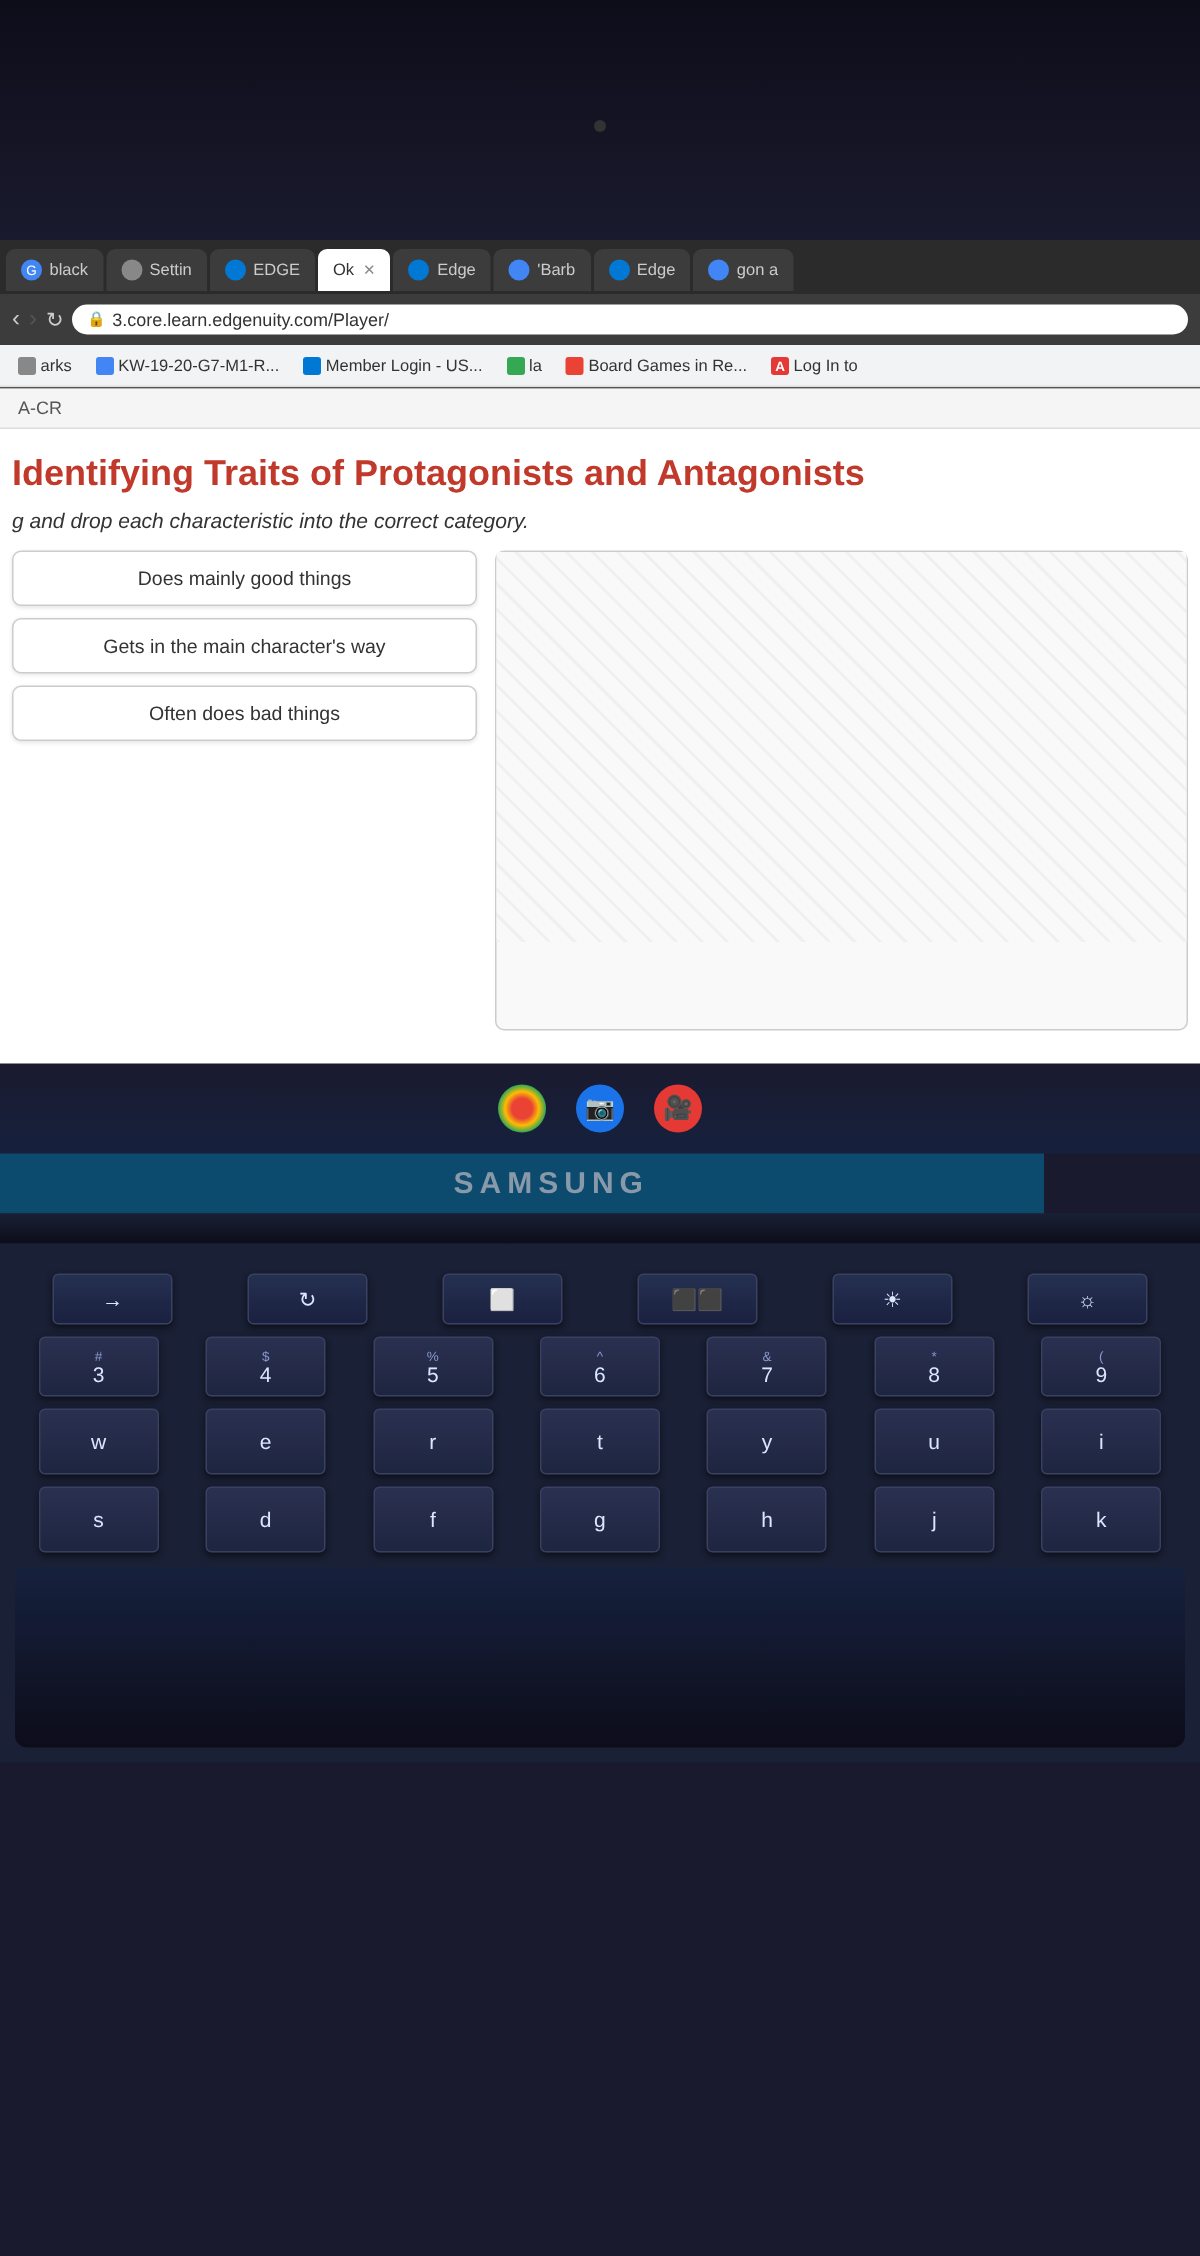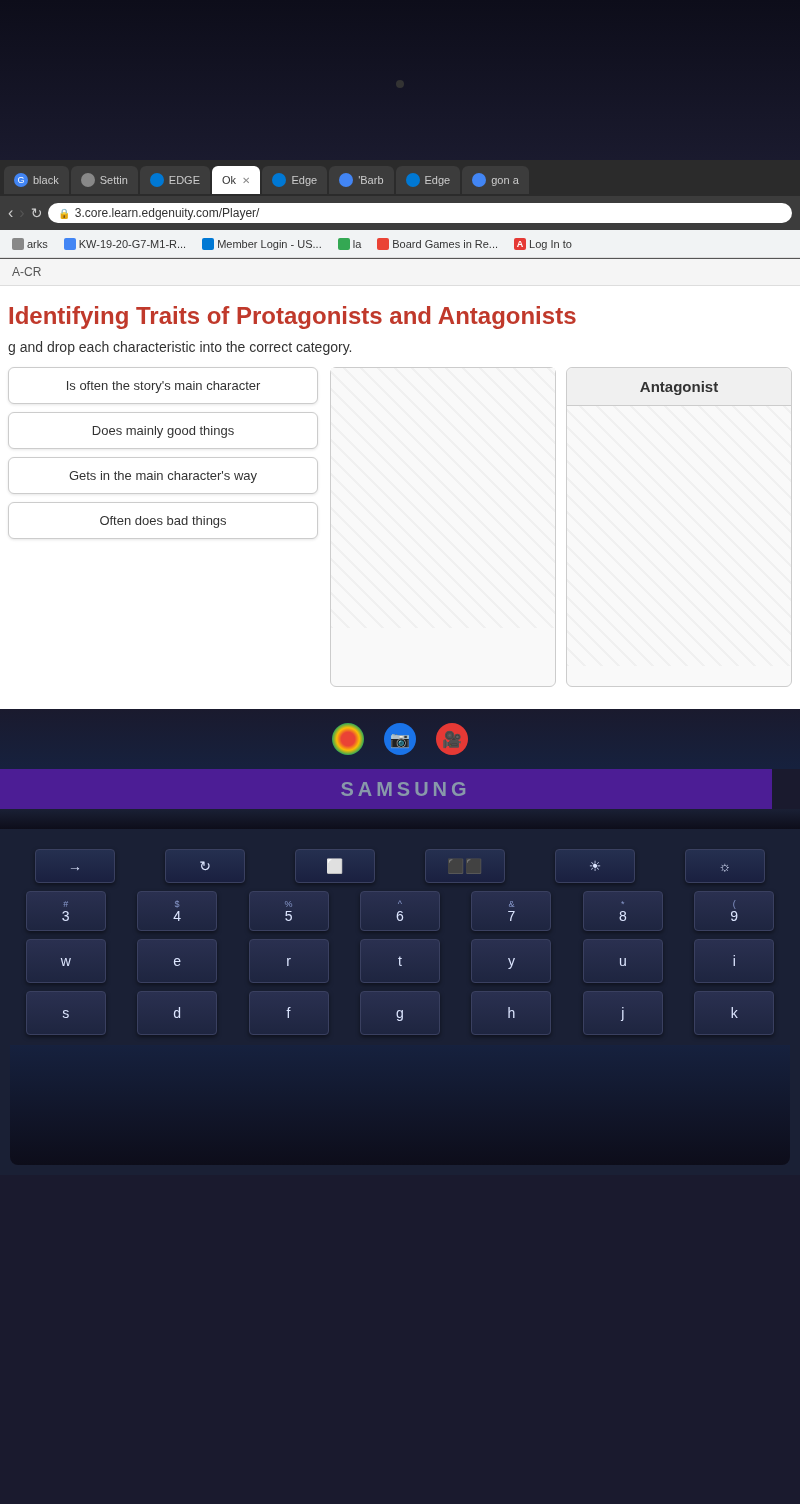--- a/index.html
+++ b/index.html
@@ -154,20 +154,21 @@
       font-weight: bold;
       color: #c0392b;
       padding: 16px 8px 8px 8px;
       line-height: 1.2;
     }
 
     .instructions {
       font-size: 14px;
       color: #333;
       padding: 0 8px 12px 8px;
+      font-style: italic;
     }
 
     .activity-area {
       display: flex;
       padding: 0 8px;
       gap: 12px;
     }
 
     .characteristics-list {
       width: 310px;
@@ -240,23 +241,23 @@
       width: 32px;
       height: 32px;
       border-radius: 50%;
       display: flex;
       align-items: center;
       justify-content: center;
       font-size: 18px;
     }
 
     .samsung-label-area {
-      width: 772px;
+      width: 696px;
       height: 40px;
-      background: #4c1d95;
+      background: #0c4a6e;
       display: flex;
       align-items: center;
       justify-content: center;
       padding-left: 39px;
     }
 
     .samsung-label {
       color: #8899aa;
       font-size: 20px;
       font-weight: bold;
@@ -410,44 +411,35 @@
     <span>Identifying Traits of Protagonists and Antagonists</span>
   </div>
 
   <div class="instructions">
     <span>g and drop each characteristic into the correct category.</span>
   </div>
 
   <div class="activity-area">
 
     <div class="characteristics-list">
-      <div class="characteristic-card">
-        <span>Is often the story's main character</span>
-      </div>
       <div class="characteristic-card">
         <span>Does mainly good things</span>
       </div>
       <div class="characteristic-card">
         <span>Gets in the main character's way</span>
       </div>
       <div class="characteristic-card">
         <span>Often does bad things</span>
       </div>
     </div>
 
     <div class="drop-zones">
       <div class="drop-zone">
         <div class="drop-zone-body"></div>
       </div>
-      <div class="drop-zone">
-        <div class="drop-zone-header">
-          <span>Antagonist</span>
-        </div>
-        <div class="drop-zone-body"></div>
-      </div>
     </div>
   </div>
 </div>
 
 <div class="screen-bottom-bezel">
   <div class="taskbar-icon" style="background: radial-gradient(circle, #ea4335 30%, #fbbc04 50%, #34a853 70%, #4285f4 90%);"></div>
   <div class="taskbar-icon" style="background:#1a73e8;">
     <span style="color:#fff;font-size:16px;">📷</span>
   </div>
   <div class="taskbar-icon" style="background:#e53935;">

